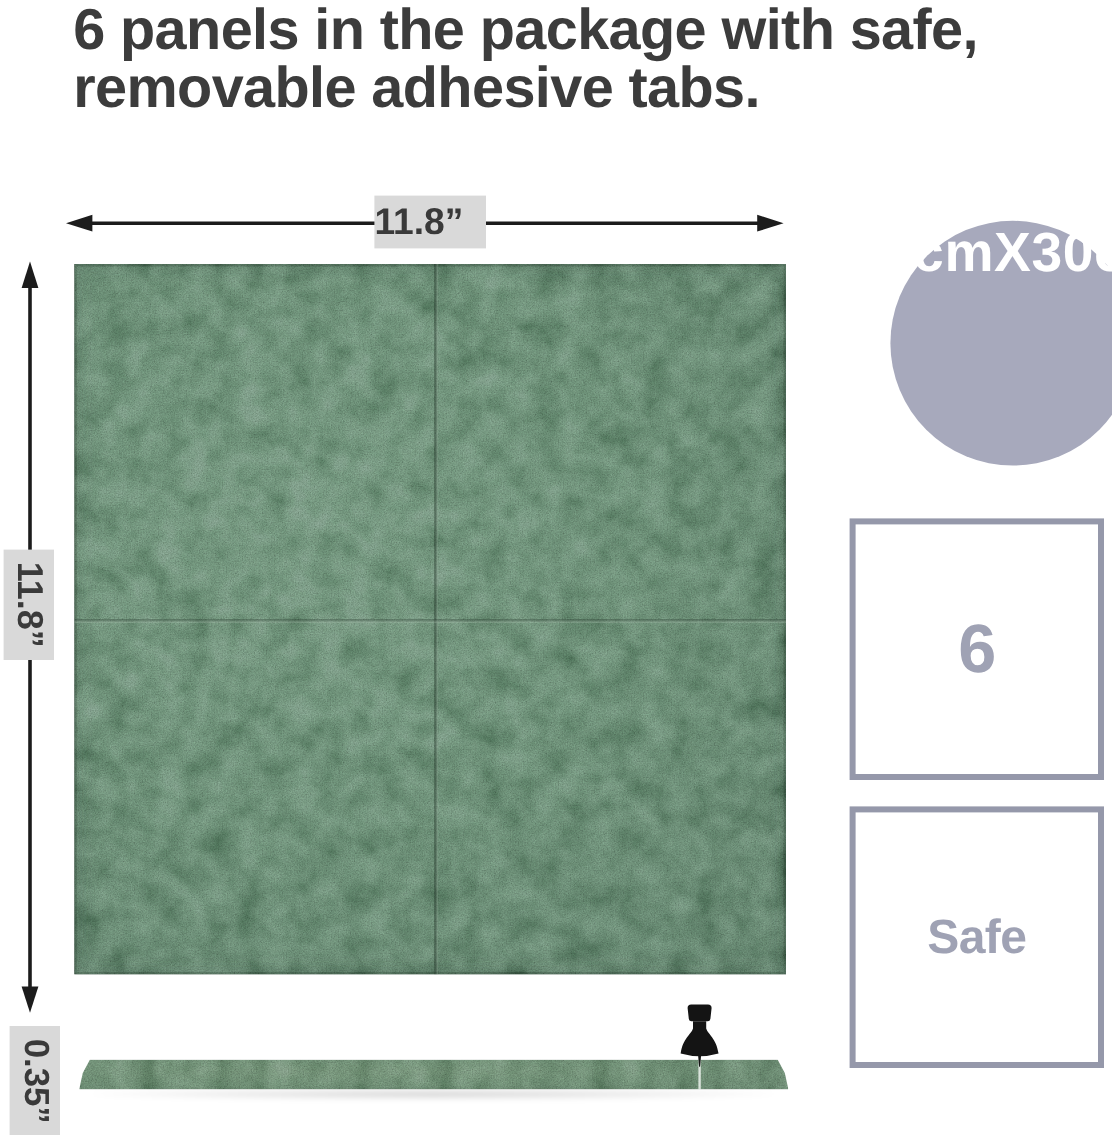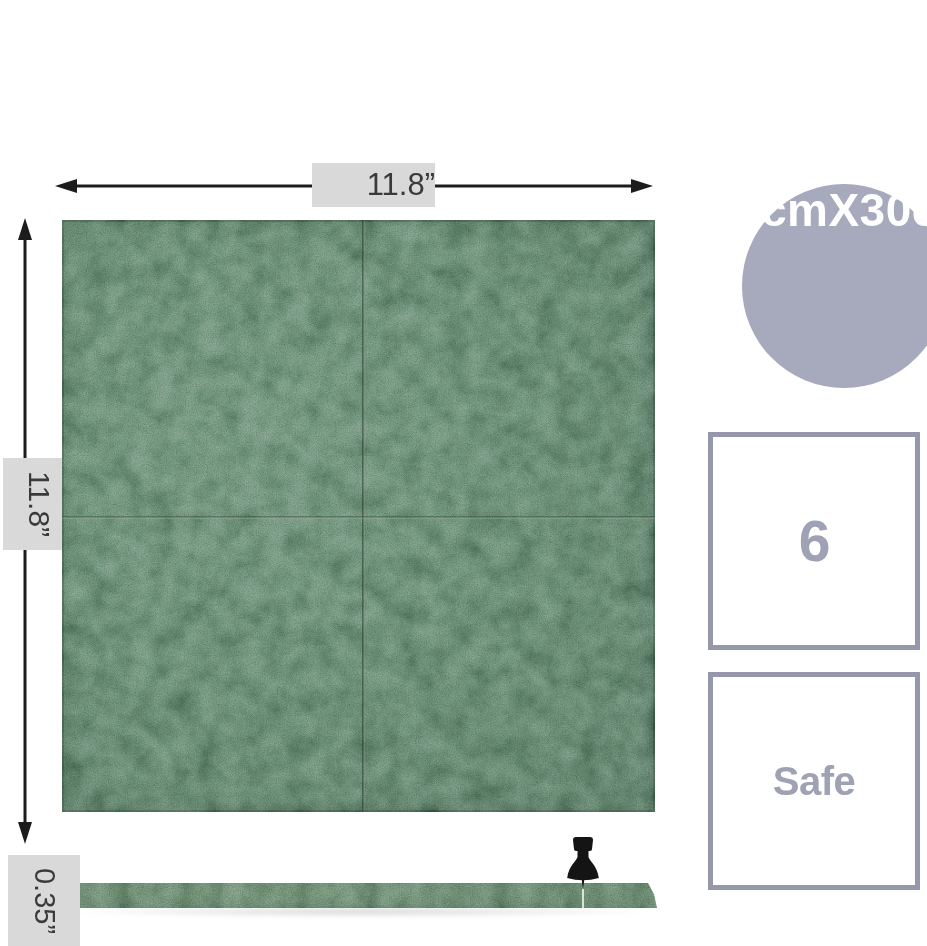--- a/index.html
+++ b/index.html
@@ -16,25 +16,24 @@
     font-size:48px;font-weight:bold;letter-spacing:-0.5px;
     line-height:48px;color:var(--title-text,#3c3c3c);
   }
 
   
   .arrow-svg{position:absolute;}
   .arrow-line{stroke:var(--arrow,#1c1c1c);stroke-width:3;}
   .arrow-head{fill:var(--arrow,#1c1c1c);}
 
   .dim-label{
-    position:absolute;display:flex;align-items:center;justify-content:flex-end;
+    position:absolute;display:flex;align-items:center;justify-content:flex-start;
     background:var(--dimension-label-bg,#d9d9d9);
     color:var(--dimension-label-text,#3a3a3a);
-    font-weight:normal;
-    padding-left:30px;
+    font-weight:bold;
   }
   .dim-label.horizontal{left:312px;top:163px;width:93px;height:44px;font-size:31px;}
   .dim-label.vertical{left:3px;top:458px;width:42px;height:92px;font-size:30px;}
   .dim-label.thickness{left:8px;top:855px;width:42px;height:91px;font-size:29px;}
   .dim-label .rot{
     position:absolute;left:50%;top:50%;white-space:nowrap;
     transform:translate(-50%,-50%) rotate(90deg);
   }
 
   
@@ -112,20 +111,24 @@
       <feColorMatrix type="saturate" values="0"></feColorMatrix>
       <feComponentTransfer>
           <feFuncA type="linear" slope="0" intercept="1"></feFuncA>
         </feComponentTransfer>
     </filter>
   </defs>
 </svg>
 
 <div class="stage">
 
+  <div class="title">
+    <div>6 panels in the package with safe,</div>
+    <div>removable adhesive tabs.</div>
+  </div>
 
   <svg class="arrow-svg" style="left:53px;top:171px;" width="602" height="30" viewBox="0 0 602 30">
     <line class="arrow-line" x1="20" y1="15" x2="582" y2="15"></line>
     <polygon class="arrow-head" points="2,15 24,8 24,22"></polygon>
     <polygon class="arrow-head" points="600,15 578,8 578,22"></polygon>
   </svg>
   <div class="dim-label horizontal">
     <span>11.8”</span>
   </div>
 

